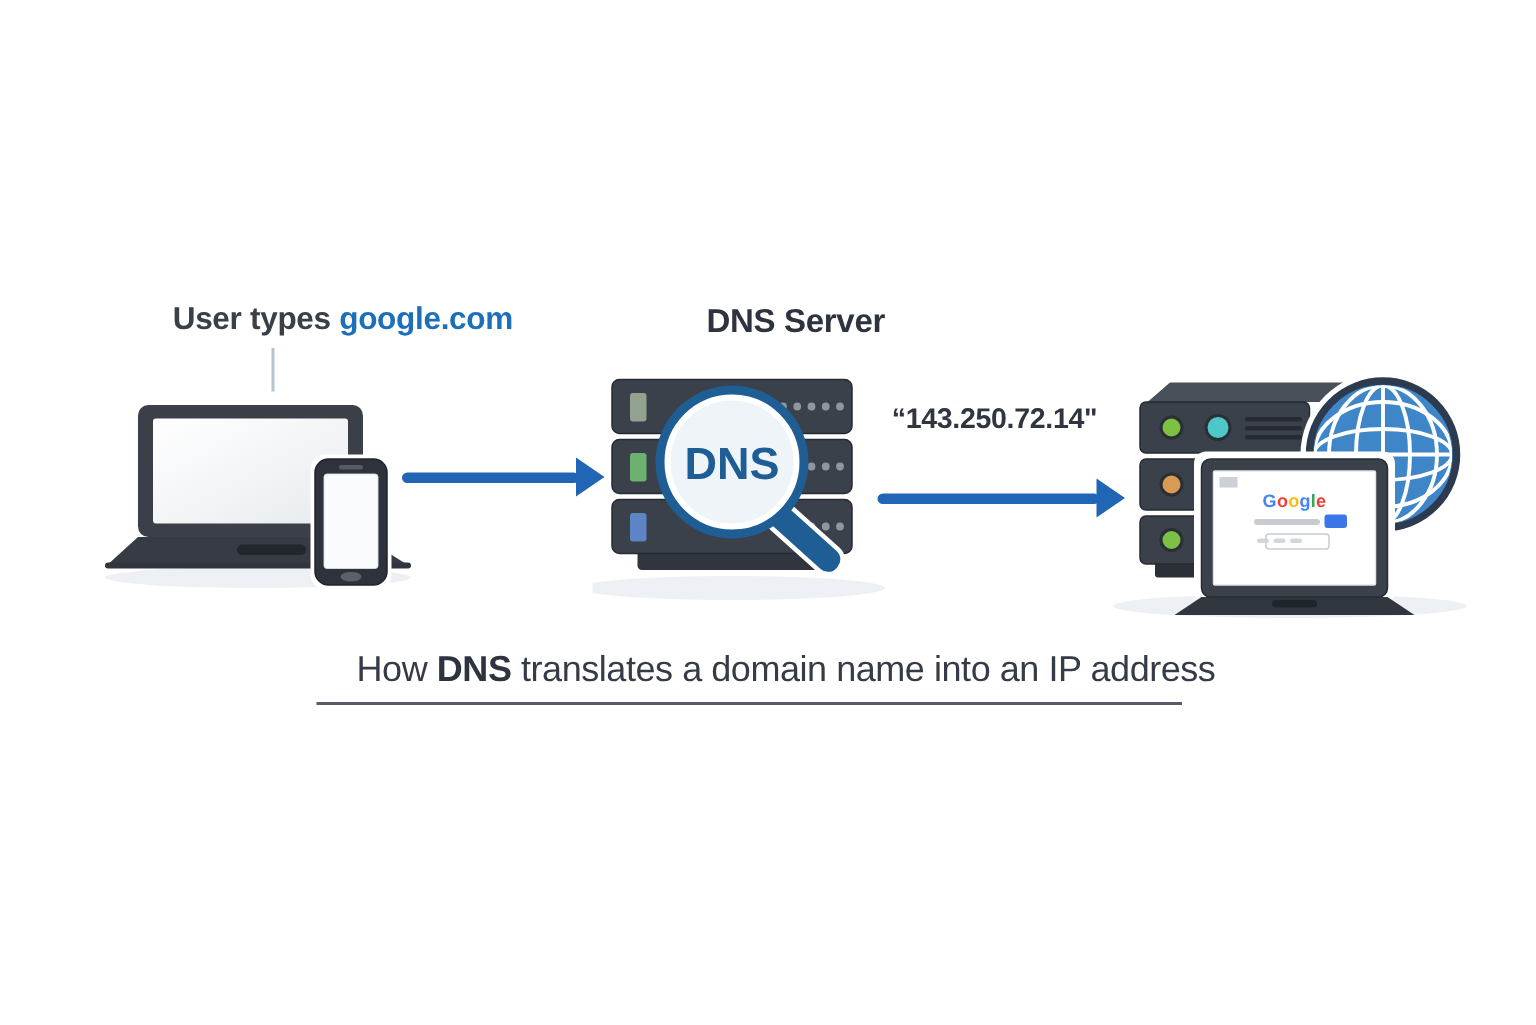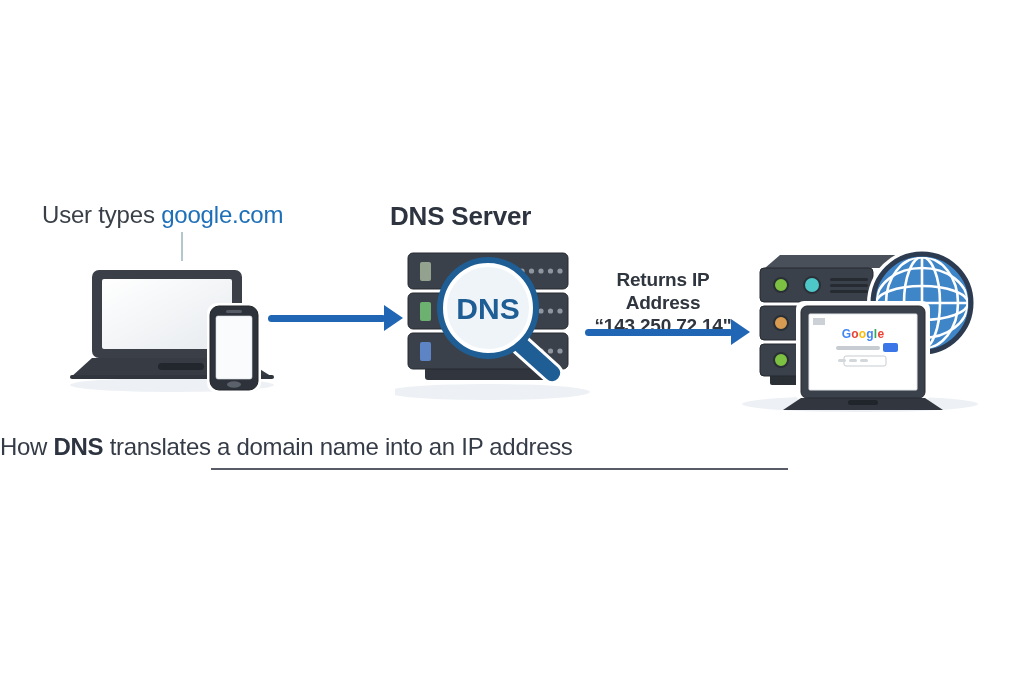--- a/index.html
+++ b/index.html
@@ -4,48 +4,48 @@
 <style>
   html,body{margin:0;padding:0;}
   body{
     width:1024px;height:683px;position:relative;overflow:hidden;
     background:#ffffff;
     font-family:"Liberation Sans", sans-serif;
   }
   .abs{position:absolute;}
   
   .user-label{
-    left:42px;top:201px;width:300px;text-align:left;
-    font-size:24px;font-weight:400;color:#3a4048;letter-spacing:-0.2px;
+    left:42px;top:201px;width:300px;text-align:right;
+    font-size:21px;font-weight:700;color:#3a4048;letter-spacing:-0.2px;
   }
   .user-label .domain{color:#1c6fb8;}
   .heading{
-    font-size:26px;font-weight:700;color:#2d3440;text-align:left;width:200px;
+    font-size:22px;font-weight:700;color:#2d3440;text-align:right;width:200px;
     letter-spacing:-0.2px;
   }
   .heading.dns{left:390px;top:201px;}
   .heading.web{left:738px;top:201px;}
   .arrow-label{
     font-size:19px;font-weight:700;color:#30363f;text-align:center;letter-spacing:-0.2px;
   }
   .lookup-label{left:258px;top:284px;width:135px;}
   .return-label{left:578px;top:269px;width:170px;line-height:1.2;}
   
   .shaft{height:7px;background:#2166b4;border-radius:4px;}
   .shaft.a1{left:268px;top:315px;width:118px;}
   .shaft.a2{left:585px;top:329px;width:148px;}
   .head{width:0;height:0;border-top:13px solid transparent;border-bottom:13px solid transparent;border-left:19px solid #2166b4;}
   .head.a1{left:384px;top:305px;}
   .head.a2{left:731px;top:319px;}
   
   .connector{left:181px;top:232px;width:2px;height:29px;background:#b6c6d0;}
   
   .caption{
-    left:0;right:0;top:433px;text-align:left;
-    font-size:24px;color:#363c47;letter-spacing:-0.3px;font-weight:400;
+    left:0;right:0;top:433px;text-align:center;
+    font-size:24px;color:#363c47;letter-spacing:-0.3px;font-weight:400;padding-left:24px;
   }
   .caption b{font-weight:700;color:#2d3440;}
   .caption-underline{left:211px;top:468px;width:577px;height:2px;background:#575c66;}
   svg{display:block;}
 </style>
 </head>
 <body>
 
 <div class="abs" style="inset:0">
 
@@ -113,21 +113,20 @@
     </g>
     <g>
       <rect x="124" y="90" width="60" height="19" rx="9" fill="#1e5e95" stroke="#ffffff" stroke-width="3" transform="rotate(42 126 92)"></rect>
       <circle cx="93" cy="65" r="51" fill="#1e5e95"></circle>
       <circle cx="93" cy="65" r="43" fill="#eff4f9" stroke="#ffffff" stroke-width="4"></circle>
       <text x="93" y="76" text-anchor="middle" font-size="30" font-weight="bold" fill="#1e5e95">DNS</text>
     </g>
   </svg>
 
   <div class="abs arrow-label return-label">
-    <div>Returns IP Address</div>
     <div>“143.250.72.14"</div>
   </div>
   <div class="abs shaft a2"></div>
   <div class="abs head a2"></div>
 
 
   <svg class="abs" style="left:740px;top:243px" width="245" height="175" viewBox="0 0 245 175">
     <defs>
       <clipPath id="globeclip">
           <circle cx="182" cy="60" r="46"></circle>

